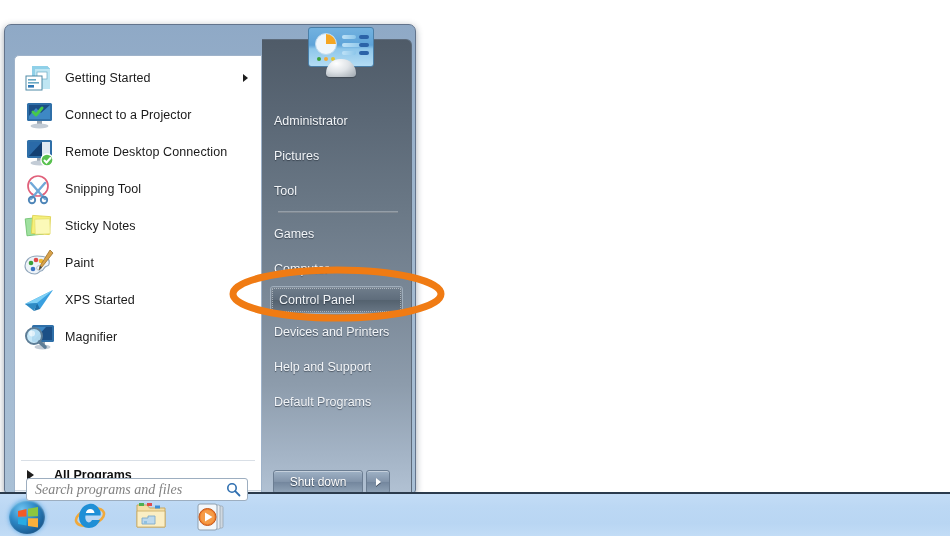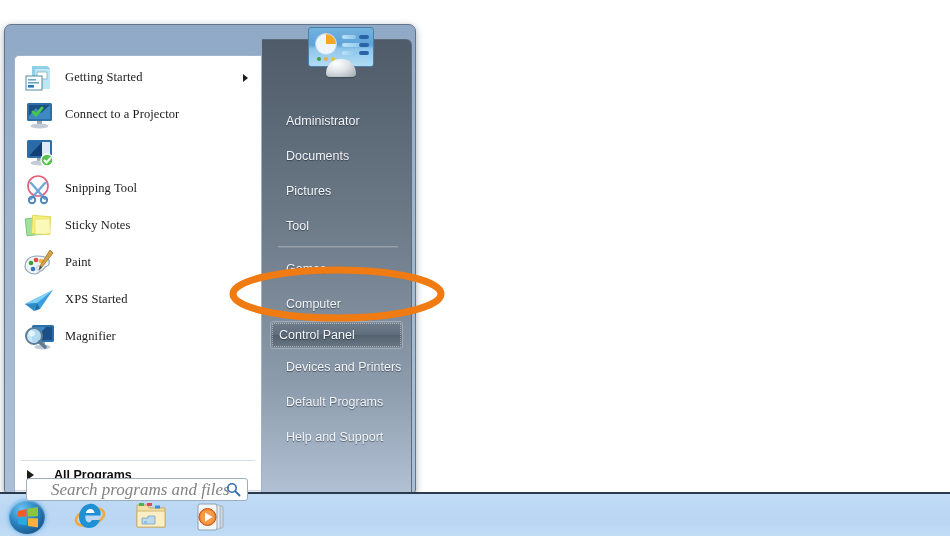--- a/index.html
+++ b/index.html
@@ -66,21 +66,20 @@
     width: 34px; height: 32px;
     position: relative;
     flex: 0 0 34px;
     margin-right: 8px;
   }
   .prog-label {
     font-size: 12.5px;
     color: #1a1a1a;
     letter-spacing: 0.1px;
     white-space: nowrap;
-    font-family: Liberation Serif, serif;
   }
   .submenu-arrow {
     position: absolute;
     right: 13px;
     top: 50%;
     transform: translateY(-50%);
     width: 0; height: 0;
     border-left: 5px solid #1d1d1d;
     border-top: 4px solid transparent;
     border-bottom: 4px solid transparent;
@@ -146,25 +145,24 @@
     box-sizing: border-box;
     display: flex;
     align-items: center;
     z-index: 6;
   }
   #search-input {
     border: 0; outline: 0;
     background: transparent;
     font-family: "Liberation Serif", serif;
     font-style: italic;
-    font-size: 17px;
+    font-size: 14px;
     color: #0369a1;
     padding-left: 8px;
     width: 180px;
-    margin-left: 16px;
   }
   #search-input::placeholder { color: #828282; opacity: 1; }
   #search-icon-wrap {
     position: absolute;
     right: 6px; top: 3px;
     width: 15px; height: 15px;
   }
 
   
   #right-pane {
@@ -240,21 +238,21 @@
     width: 4px; height: 4px;
     border-radius: 50%;
     top: 29px;
   }
 
   .rp-item {
     position: relative;
     height: 35px;
     display: flex;
     align-items: center;
-    padding-left: 24px;
+    padding-left: 12px;
     font-size: 12.5px;
     color: #f2f5f8;
     text-shadow: 0 1px 1px rgba(20,28,38,0.55);
     cursor: default;
     box-sizing: border-box;
   }
   .rp-sep {
     height: 1px;
     margin: 3px 13px 3px 16px;
     background: rgba(255,255,255,0.28);
@@ -409,20 +407,21 @@
               <rect x="4" y="4" width="25" height="18" rx="1.5" fill="#2f6fa8"></rect>
               <rect x="6" y="6" width="21" height="14" fill="#123f72"></rect>
               <path d="M6 6 L19 6 L6 20 Z" fill="#2a6aa8"></path>
               <rect x="19" y="6" width="8" height="14" fill="#dfe9f2"></rect>
               <rect x="14" y="22" width="5" height="4" fill="#9aa6b2"></rect>
               <ellipse cx="16.5" cy="27" rx="9" ry="2.6" fill="#c3ccd6"></ellipse>
               <circle cx="24" cy="24" r="6" fill="#59c14f" stroke="#ffffff" stroke-width="1.3"></circle>
               <path d="M21.5 24.5 l2 2 l4 -4.5" stroke="#ffffff" stroke-width="2" fill="none" stroke-linecap="round"></path>
             </svg>
           </span>
+          <span class="prog-label">Remote Desktop Connection</span>
         </div>
 
         <div class="prog-item">
           <span class="prog-icon">
             <svg width="34" height="32" viewBox="0 0 34 32">
               <circle cx="15" cy="13" r="10" fill="none" stroke="#e0607a" stroke-width="1.7"></circle>
               <path d="M8 10 L22 26" stroke="#6fa8d8" stroke-width="2.4" fill="none" stroke-linecap="round"></path>
               <path d="M22 10 L8 26" stroke="#6fa8d8" stroke-width="2.4" fill="none" stroke-linecap="round"></path>
               <circle cx="9" cy="27" r="3.2" fill="none" stroke="#4f86b8" stroke-width="1.9"></circle>
               <circle cx="21" cy="27" r="3.2" fill="none" stroke="#4f86b8" stroke-width="1.9"></circle>
@@ -512,23 +511,20 @@
     </div>
 
     <div id="right-pane">
 
       <div id="rp-items">
 
         <div class="rp-item">
           <span>Administrator</span>
         </div>
         <div class="rp-item">
-          <span>Documents</span>
-        </div>
-        <div class="rp-item">
           <span>Pictures</span>
         </div>
         <div class="rp-item">
           <span>Tool</span>
         </div>
 
         <div class="rp-sep"></div>
 
         <div class="rp-item">
           <span>Games</span>
@@ -536,27 +532,35 @@
         <div class="rp-item">
           <span>Computer</span>
         </div>
         <div class="rp-item selected">
           <span>Control Panel</span>
         </div>
         <div class="rp-item">
           <span>Devices and Printers</span>
         </div>
         <div class="rp-item">
+          <span>Help and Support</span>
+        </div>
+        <div class="rp-item">
           <span>Default Programs</span>
         </div>
-        <div class="rp-item">
-          <span>Help and Support</span>
-        </div>
       </div>
 
+      <div id="shutdown-row">
+        <div id="shutdown-button">
+          <span>Shut down</span>
+        </div>
+        <div id="shutdown-arrow-btn">
+          <i></i>
+        </div>
+      </div>
     </div>
 
     <div id="user-picture">
       <div id="user-pic-frame">
         <span class="pie"></span>
         <span class="bar-row bar-l" style="top:7px;  width:14px;"></span>
         <span class="bar-row bar-r" style="top:7px;  left:50px; width:10px;"></span>
         <span class="bar-row bar-l" style="top:15px; width:20px;"></span>
         <span class="bar-row bar-r" style="top:15px; left:50px; width:10px;"></span>
         <span class="bar-row bar-l" style="top:23px; width:14px;"></span>

